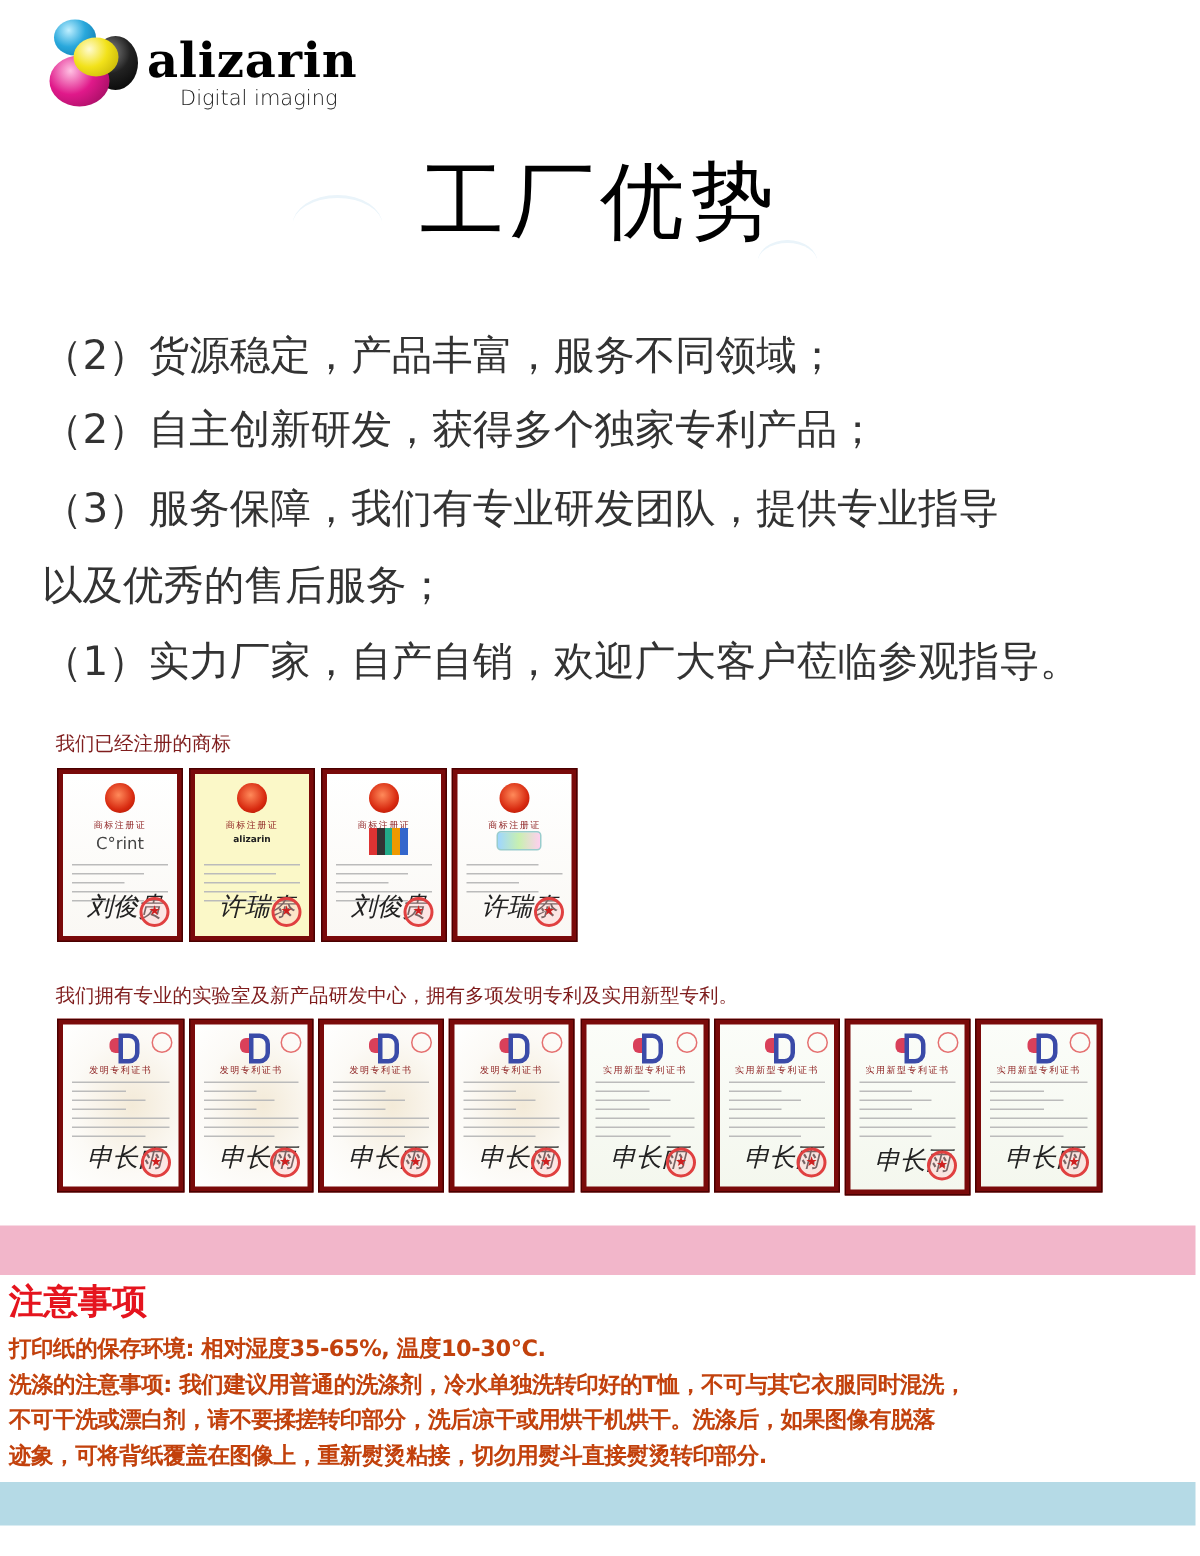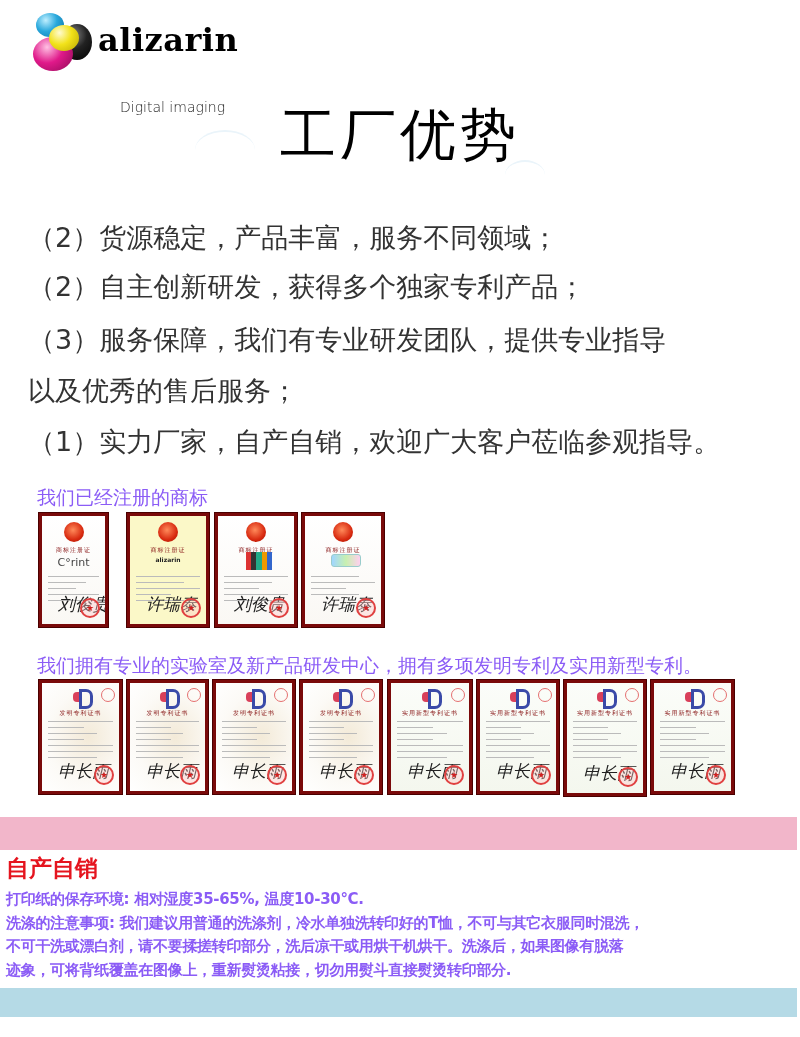--- a/index.html
+++ b/index.html
@@ -15,42 +15,42 @@
     background: radial-gradient(circle at 35% 30%, #bfefff 0%, #29a8dc 45%, #0b6fa3 100%); }
   .sphere.black   { left: 32px; top: 16px; width: 30px; height: 36px;
     background: radial-gradient(circle at 35% 30%, #8a8a8a 0%, #222 45%, #000 100%); }
   .sphere.yellow  { left: 19px; top: 17px; width: 30px; height: 26px;
     background: radial-gradient(circle at 35% 30%, #fffbd0 0%, #f2e21a 45%, #b9a800 100%); }
   .sphere.magenta { left: 3px;  top: 29px; width: 40px; height: 34px;
     background: radial-gradient(circle at 35% 30%, #ffc1e3 0%, #e0198a 45%, #8e0a55 100%); }
   .brand-name { position: absolute; left: 68px; top: 14px; font-family: "DejaVu Serif", "Liberation Serif", serif;
     font-weight: bold; font-size: 32px; letter-spacing: 0.5px; color: #000; line-height: 36px; }
   .brand-tagline { position: absolute; left: 90px; top: 50px; font-family: "DejaVu Sans", sans-serif;
-    font-size: 14px; color: #222; line-height: 16px; font-weight: 300; margin-top: 41px; }
+    font-size: 14px; color: #222; line-height: 16px; font-weight: 300; }
 
   
   .arc { border-radius: 50%; border-top: 2px solid #eaf4fa; }
   .arc1 { left: 195px; top: 130px; width: 60px; height: 40px; }
   .arc2 { left: 505px; top: 160px; width: 40px; height: 30px; }
 
   
   .title { left: 0; width: 800px; top: 100px; text-align: center; font-size: 56px; line-height: 70px;
     color: #000; font-family: "DejaVu Sans", sans-serif; letter-spacing: 4px; }
 
   
   .adv { left: 28px; font-size: 27px; color: #333; line-height: 34px; white-space: nowrap;
     font-family: "DejaVu Sans", sans-serif; }
   .adv1 { top: 221px; }
   .adv2 { top: 270px; }
   .adv3 { top: 323px; text-align: center; }
   .adv3b { top: 374px; }
   .adv4 { top: 425px; }
 
   
-  .caption { left: 37px; font-size: 19px; color: #8b5cf6; line-height: 18px; white-space: nowrap; }
+  .caption { left: 37px; font-size: 13px; color: #7f1d1d; line-height: 18px; white-space: nowrap; }
   .caption1 { top: 488px; }
   .caption2 { top: 656px; }
 
   
   .cert { position: absolute; background: #7a0a0a; padding: 4px;
     box-shadow: inset 0 0 0 1px #4a0000; }
   .cert-inner { width: 100%; height: 100%; position: relative; overflow: hidden; }
   .cert-inner.white { background: linear-gradient(180deg, #ffffff 0%, #faf8f4 100%); }
   .cert-inner.cream { background: #fbf8c8; }
   .cert-inner.patent { background: radial-gradient(ellipse at 60% 50%, #f3ead8 0%, #fcfaf6 60%, #ffffff 100%); }
@@ -81,21 +81,21 @@
     background: #d9405a; border-radius: 4px 0 0 4px; }
   .patent-logo::after { content: ""; position: absolute; left: 6px; top: 0; width: 8px; height: 14px;
     border: 3px solid #3a4aa8; border-left-width: 3px; border-radius: 0 7px 7px 0; }
   .patent-heading { position: absolute; left: 0; right: 0; top: 26px; text-align: center; font-size: 6px;
     color: #8a1a1a; letter-spacing: 1px; white-space: nowrap; }
 
   
   .band-pink { left: 0; top: 817px; width: 797px; height: 33px; background: #f2b6ca; }
   .band-blue { left: 0; top: 988px; width: 797px; height: 29px; background: #b5dae6; }
   .notice-title { left: 6px; top: 853px; font-size: 23px; font-weight: bold; color: #e5141e; line-height: 30px; }
-  .notice-line { left: 6px; font-size: 15px; font-weight: bold; color: #8b5cf6; line-height: 20px; white-space: nowrap;
+  .notice-line { left: 6px; font-size: 15px; font-weight: bold; color: #c2410c; line-height: 20px; white-space: nowrap;
     letter-spacing: -0.3px; }
   .nl1 { top: 889px; }
   .nl2 { top: 913px; }
   .nl3 { top: 936px; }
   .nl4 { top: 960px; text-align: center; }
 </style>
 </head>
 <body>
 
 <div class="abs logo">
@@ -113,21 +113,21 @@
 <div class="abs title">工厂优势</div>
 
 <div class="abs adv adv1">（2）货源稳定，产品丰富，服务不同领域；</div>
 <div class="abs adv adv2">（2）自主创新研发，获得多个独家专利产品；</div>
 <div class="abs adv adv3">（3）服务保障，我们有专业研发团队，提供专业指导</div>
 <div class="abs adv adv3b">以及优秀的售后服务；</div>
 <div class="abs adv adv4">（1）实力厂家，自产自销，欢迎广大客户莅临参观指导。</div>
 
 <div class="abs caption caption1">我们已经注册的商标</div>
 
-<div class="cert" style="left:38px; top:512px; width:71px; height:116px;">
+<div class="cert" style="left:38px; top:512px; width:84px; height:116px;">
   <div class="cert-inner white">
     <div class="emblem"></div>
     <div class="cert-heading">商标注册证</div>
     <div class="tm-mark" style="font-size:11px;">C°rint</div>
     <div class="cert-lines" style="top:60px;">
         <i></i>
         <i class="mid"></i>
         <i class="short"></i>
         <i></i>
         <i class="mid"></i>
@@ -325,18 +325,18 @@
         <i></i>
         <i></i>
         <i class="mid"></i>
       </div>
     <div class="sig">申长雨</div>
     <div class="seal"></div>
   </div>
 </div>
 
 <div class="abs band-pink"></div>
-<div class="abs notice-title">自产自销</div>
+<div class="abs notice-title">注意事项</div>
 <div class="abs notice-line nl1">打印纸的保存环境: 相对湿度35-65%, 温度10-30°C.</div>
 <div class="abs notice-line nl2">洗涤的注意事项: 我们建议用普通的洗涤剂，冷水单独洗转印好的T恤，不可与其它衣服同时混洗，</div>
 <div class="abs notice-line nl3">不可干洗或漂白剂，请不要揉搓转印部分，洗后凉干或用烘干机烘干。洗涤后，如果图像有脱落</div>
 <div class="abs notice-line nl4">迹象，可将背纸覆盖在图像上，重新熨烫粘接，切勿用熨斗直接熨烫转印部分.</div>
 <div class="abs band-blue"></div>
 
 </body></html>

